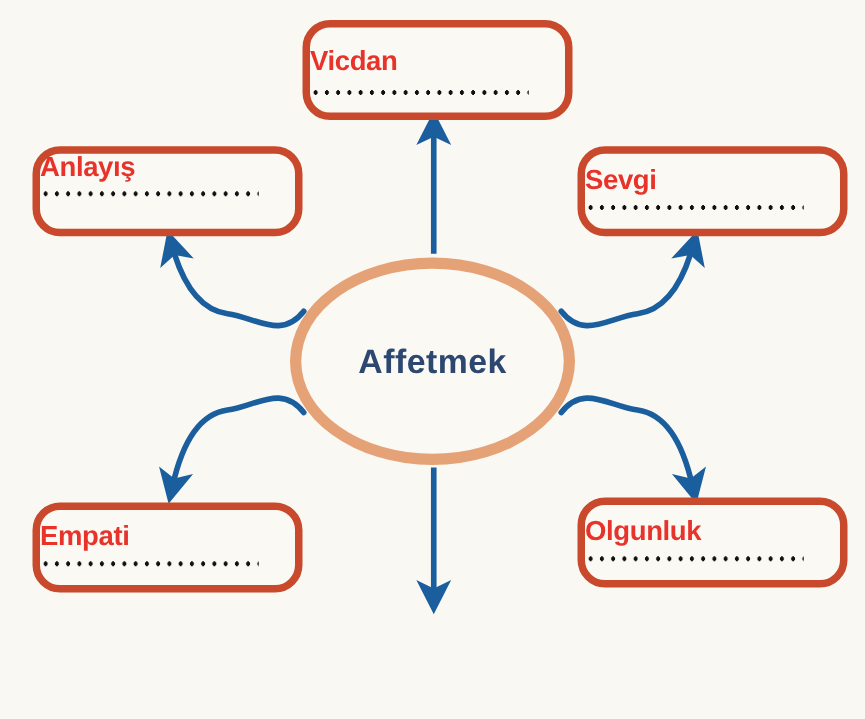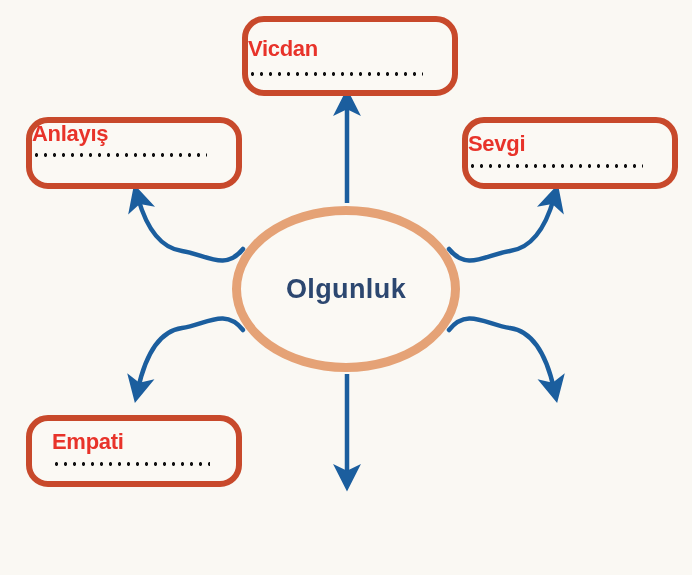--- a/index.html
+++ b/index.html
@@ -44,21 +44,21 @@
     height:4px;
     background-image:radial-gradient(circle, #111 1.7px, rgba(0,0,0,0) 1.9px);
     background-size:9px 4px;
     background-repeat:repeat-x;
     background-position:left center;
   }
   
   #box-vicdan   {left:242px; top:16px;  width:216px; height:80px;}
   #box-anlayis  {left:26px;  top:117px; width:216px; height:72px;}
   #box-sevgi    {left:462px; top:117px; width:216px; height:72px;}
-  #box-empati   {left:26px;  top:415px; width:216px; height:72px;padding-left:20px;}
+  #box-empati   {left:26px;  top:402px; width:216px; height:72px;}
   #box-olgunluk {left:462px; top:398px; width:216px; height:72px;}
   #box-merhamet {left:242px; top:490px; width:216px; height:72px;}
 
   #box-vicdan   .node-label{margin-top:16px;}
   #box-vicdan   .node-dots {margin-top:12px;}
   #box-anlayis  .node-label{margin-right:60px;}
   #box-anlayis  .node-dots {margin-top:8px;}
   #box-sevgi    .node-label{margin-top:10px;}
   #box-sevgi    .node-dots {margin-top:9px;}
   #box-empati   .node-label{margin-top:10px; margin-right:46px;}
@@ -107,21 +107,21 @@
     <path d="M243,249 C225,272 205,254 182,251 C160,248 146,226 138,198" fill="none" stroke="#1B5E9E" stroke-width="4.5" stroke-linecap="round" marker-end="url(#ah)"></path>
 
     <path d="M449,249 C467,272 487,254 510,251 C532,248 546,226 554,198" fill="none" stroke="#1B5E9E" stroke-width="4.5" stroke-linecap="round" marker-end="url(#ah)"></path>
 
     <path d="M243,330 C225,307 205,325 182,328 C160,331 146,353 138,389" fill="none" stroke="#1B5E9E" stroke-width="4.5" stroke-linecap="round" marker-end="url(#ah)"></path>
 
     <path d="M449,330 C467,307 487,325 510,328 C532,331 546,353 554,389" fill="none" stroke="#1B5E9E" stroke-width="4.5" stroke-linecap="round" marker-end="url(#ah)"></path>
   </svg>
 
   <div id="center-node">
-    <span id="center-label">Olgunluk</span>
+    <span id="center-label">Affetmek</span>
   </div>
 
   <div class="node-box" id="box-vicdan">
     <span class="node-label">Vicdan</span>
     <span class="node-dots"></span>
   </div>
 
   <div class="node-box" id="box-anlayis">
     <span class="node-label">Anlayış</span>
     <span class="node-dots"></span>
@@ -130,15 +130,19 @@
   <div class="node-box" id="box-sevgi">
     <span class="node-label">Sevgi</span>
     <span class="node-dots"></span>
   </div>
 
   <div class="node-box" id="box-empati">
     <span class="node-label">Empati</span>
     <span class="node-dots"></span>
   </div>
 
+  <div class="node-box" id="box-olgunluk">
+    <span class="node-label">Olgunluk</span>
+    <span class="node-dots"></span>
+  </div>
 
 
 </div>
 
 </body></html>

